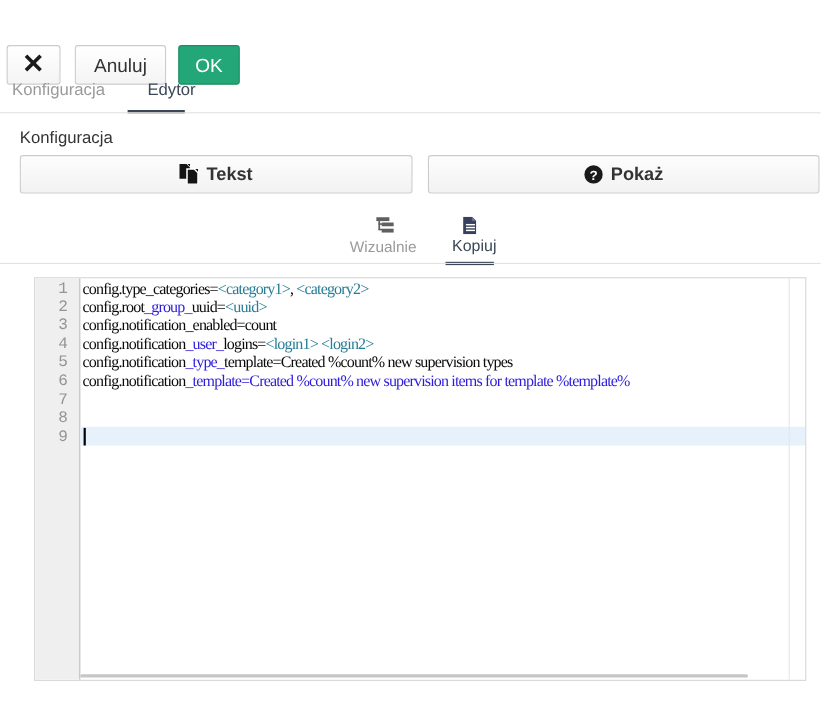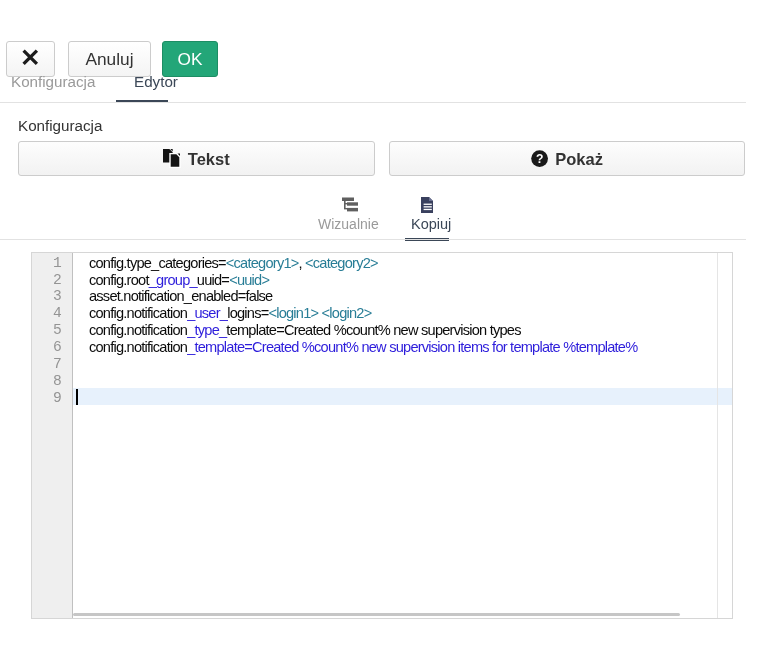--- a/index.html
+++ b/index.html
@@ -37,21 +37,21 @@
   #tabline2{left:0;top:238.9px;width:746px;height:1px;background:#e2e2e2;}
   
   #editor{left:31px;top:252px;width:702px;height:367px;border:1px solid #d6d6d6;box-sizing:border-box;overflow:hidden;}
   #gutter{position:absolute;left:0;top:0;width:40px;height:365px;background:#efefef;border-right:1px solid #c0c0c0;box-sizing:content-box;}
   #gutter div:first-child{margin-top:1.8px}
   #gutter div{width:29px;text-align:right;font-family:"Liberation Mono",monospace;font-size:14.6px;letter-spacing:-0.77px;line-height:16.84px;color:#949494;}
   #activeline{position:absolute;left:41px;top:134.7px;width:659px;height:16.9px;background:#e7f1fc;}
   #cursor{position:absolute;left:44.3px;top:135.5px;width:2px;height:16.5px;background:#000;}
   #ruler{position:absolute;left:685px;top:0;width:1px;height:365px;background:#e5e5e5;}
   #code{position:absolute;left:41px;top:1.8px;width:659px;height:348px;overflow:hidden;}
-  #code div{white-space:pre;font-family:Liberation Sans, sans-serif;font-size:14.6px;letter-spacing:-0.77px;line-height:16.84px;color:#0b0b0b;padding-left:16px;}
+  #code div{white-space:pre;font-family:Liberation Serif, serif;font-size:14.6px;letter-spacing:-0.77px;line-height:16.84px;color:#0b0b0b;padding-left:2px;}
   .t{color:#287d96;}
   .b{color:#2d1ddb;}
   #hthumb{position:absolute;left:41px;top:359.5px;width:607px;height:3.5px;background:#c6c6c6;border-radius:2px;}
 </style>
 </head>
 <body>
   <div class="btn" id="bx">
     <svg width="16.5" height="16.5" viewBox="0 0 16.5 16.5" style="position:relative;top:-1.7px">
       <path d="M1.6 1.6 L14.9 14.9 M14.9 1.6 L1.6 14.9" stroke="#1c1c1c" stroke-width="3.3" fill="none"></path>
     </svg>
@@ -117,21 +117,21 @@
       <div>6</div>
       <div>7</div>
       <div>8</div>
       <div>9</div>
     </div>
     <div id="activeline"></div>
     <div id="ruler"></div>
     <div id="code">
       <div>config.type_categories=<span class="t">&lt;category1&gt;</span>, <span class="t">&lt;category2&gt;</span></div>
       <div>config.root<span class="b">_group_</span>uuid=<span class="t">&lt;uuid&gt;</span></div>
-      <div>asset.notification_enabled=false</div>
+      <div>config.notification_enabled=count</div>
       <div>config.notification<span class="b">_user_</span>logins=<span class="t">&lt;login1&gt;</span> <span class="t">&lt;login2&gt;</span></div>
       <div>config.notification<span class="b">_type_</span>template=Created %count% new supervision types</div>
       <div>config.notification<span class="b">_template=Created %count% new supervision items for template %template%</span></div>
       <div></div>
     </div>
     <div id="cursor"></div>
     <div id="hthumb"></div>
   </div>
 
 </body></html>

